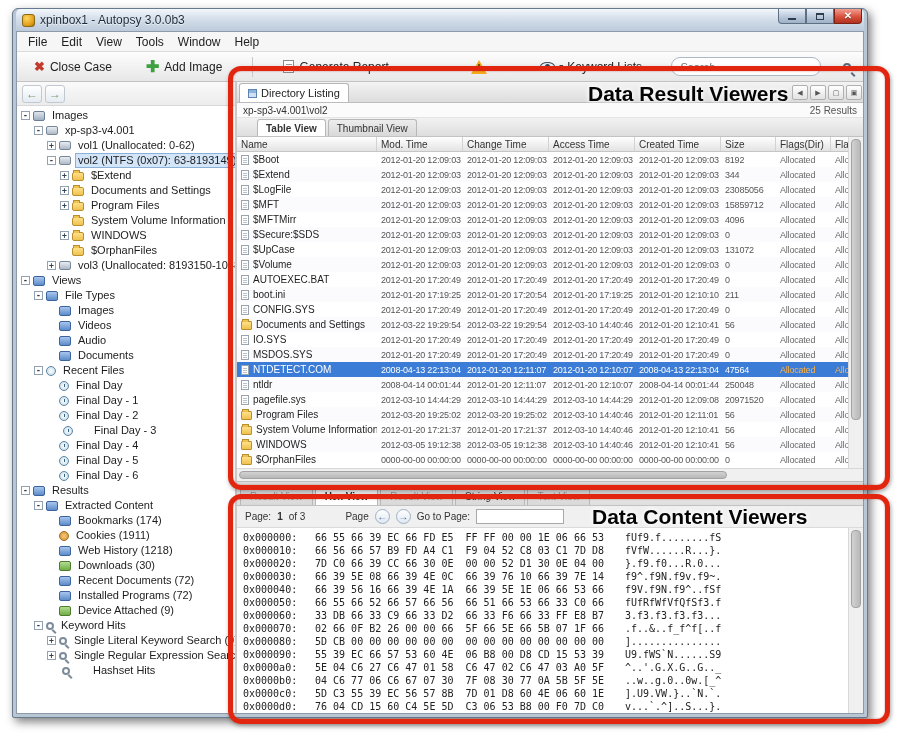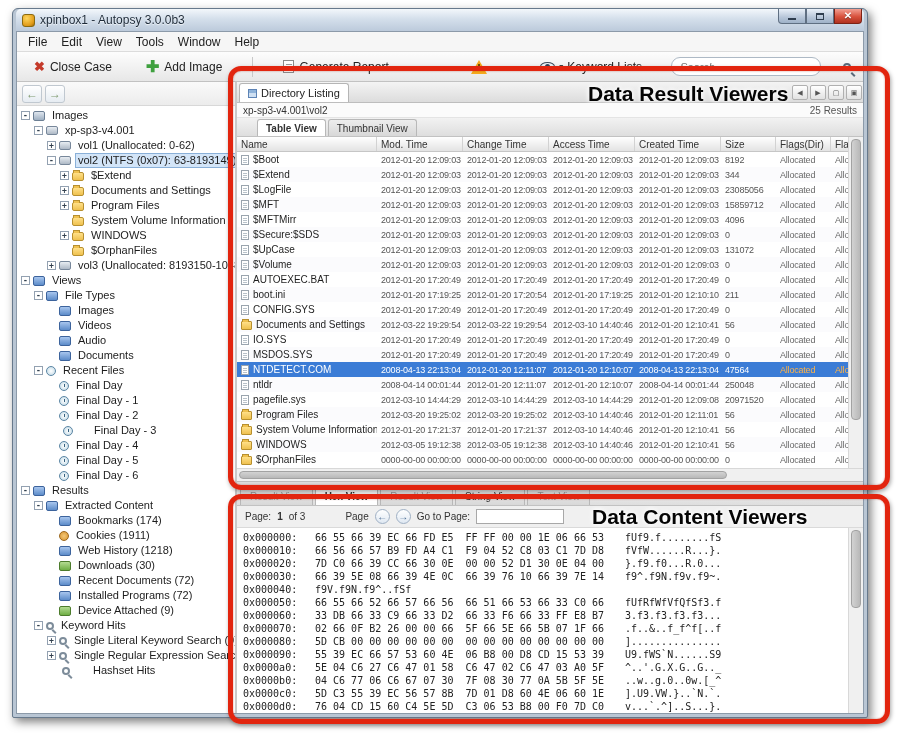--- a/index.html
+++ b/index.html
@@ -916,20 +916,21 @@
                   </div>
 
                   <div class="hexline">
                     <span class="hx-off">0x000030:</span>
                     <span class="hx-bytes">66 39 5E 08 66 39 4E 0C  66 39 76 10 66 39 7E 14</span>
                     <span class="hx-ascii">f9^.f9N.f9v.f9~.</span>
                   </div>
 
                   <div class="hexline">
                     <span class="hx-off">0x000040:</span>
+                    <span class="hx-bytes">66 39 56 16 66 39 4E 1A  66 39 5E 1E 06 66 53 66</span>
                     <span class="hx-ascii">f9V.f9N.f9^..fSf</span>
                   </div>
 
                   <div class="hexline">
                     <span class="hx-off">0x000050:</span>
                     <span class="hx-bytes">66 55 66 52 66 57 66 56  66 51 66 53 66 33 C0 66</span>
                     <span class="hx-ascii">fUfRfWfVfQfSf3.f</span>
                   </div>
 
                   <div class="hexline">

